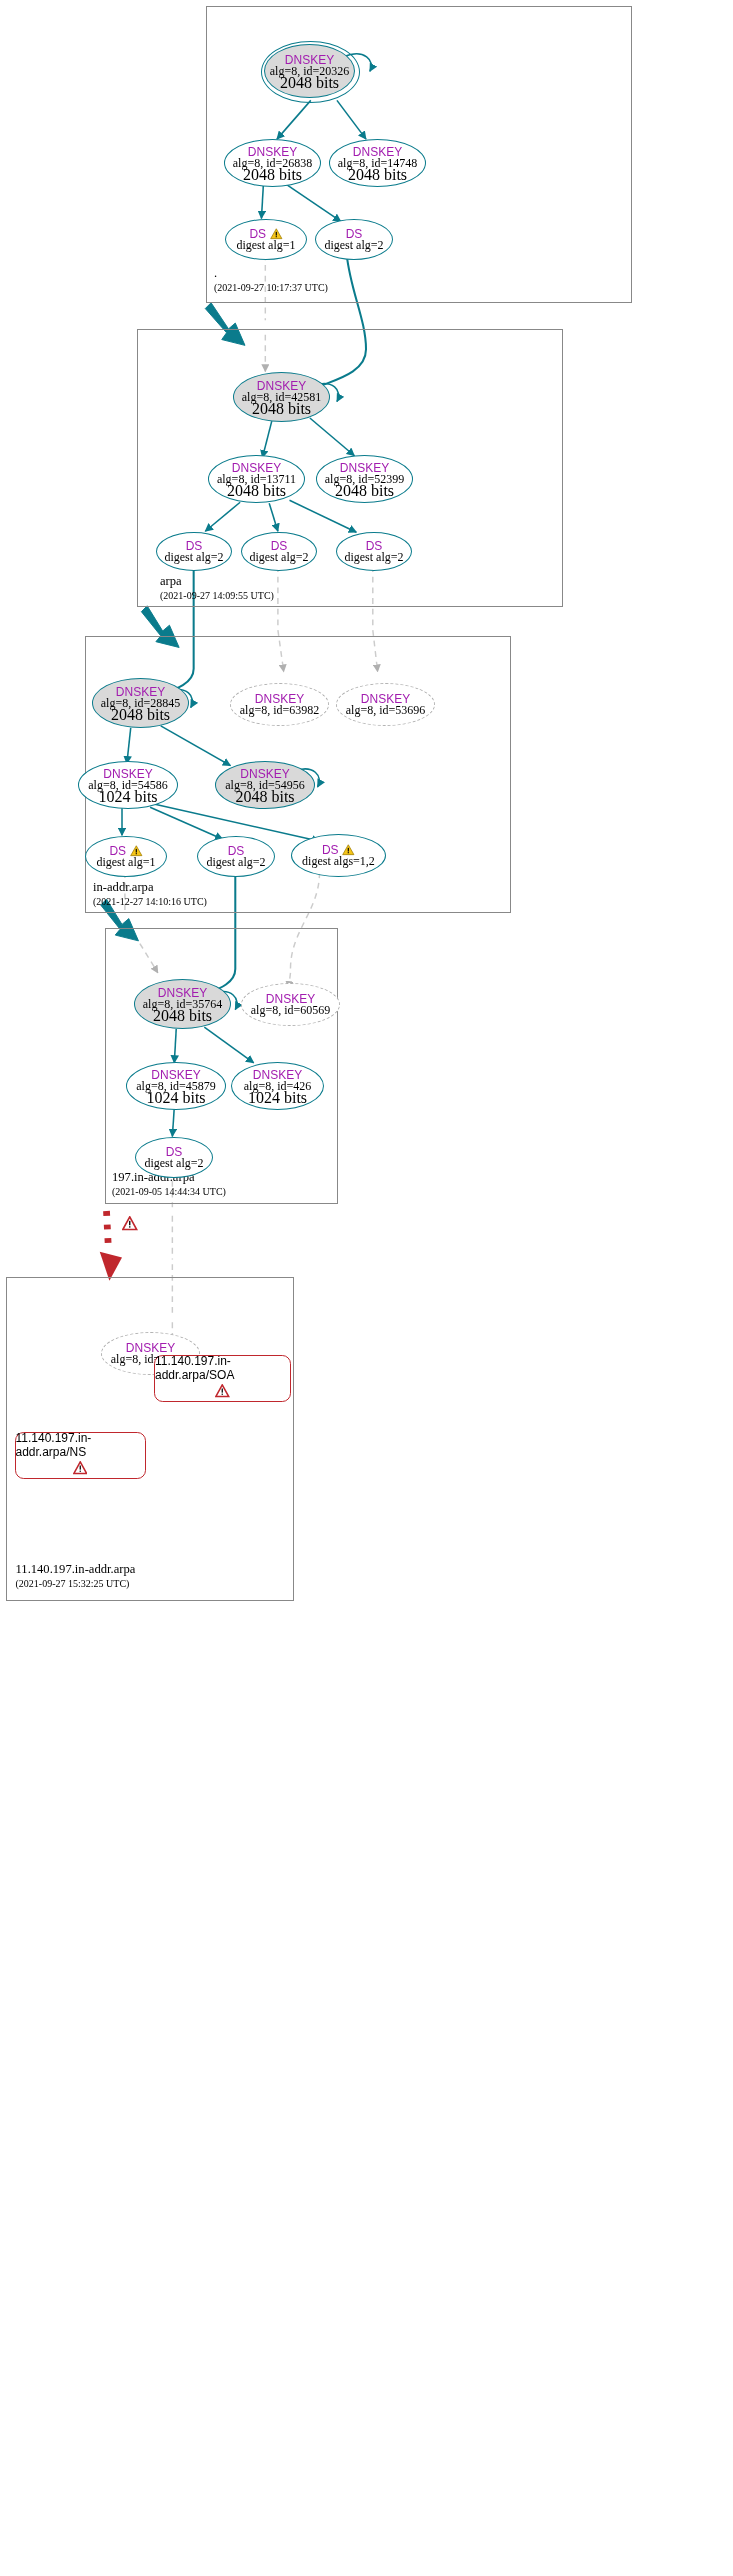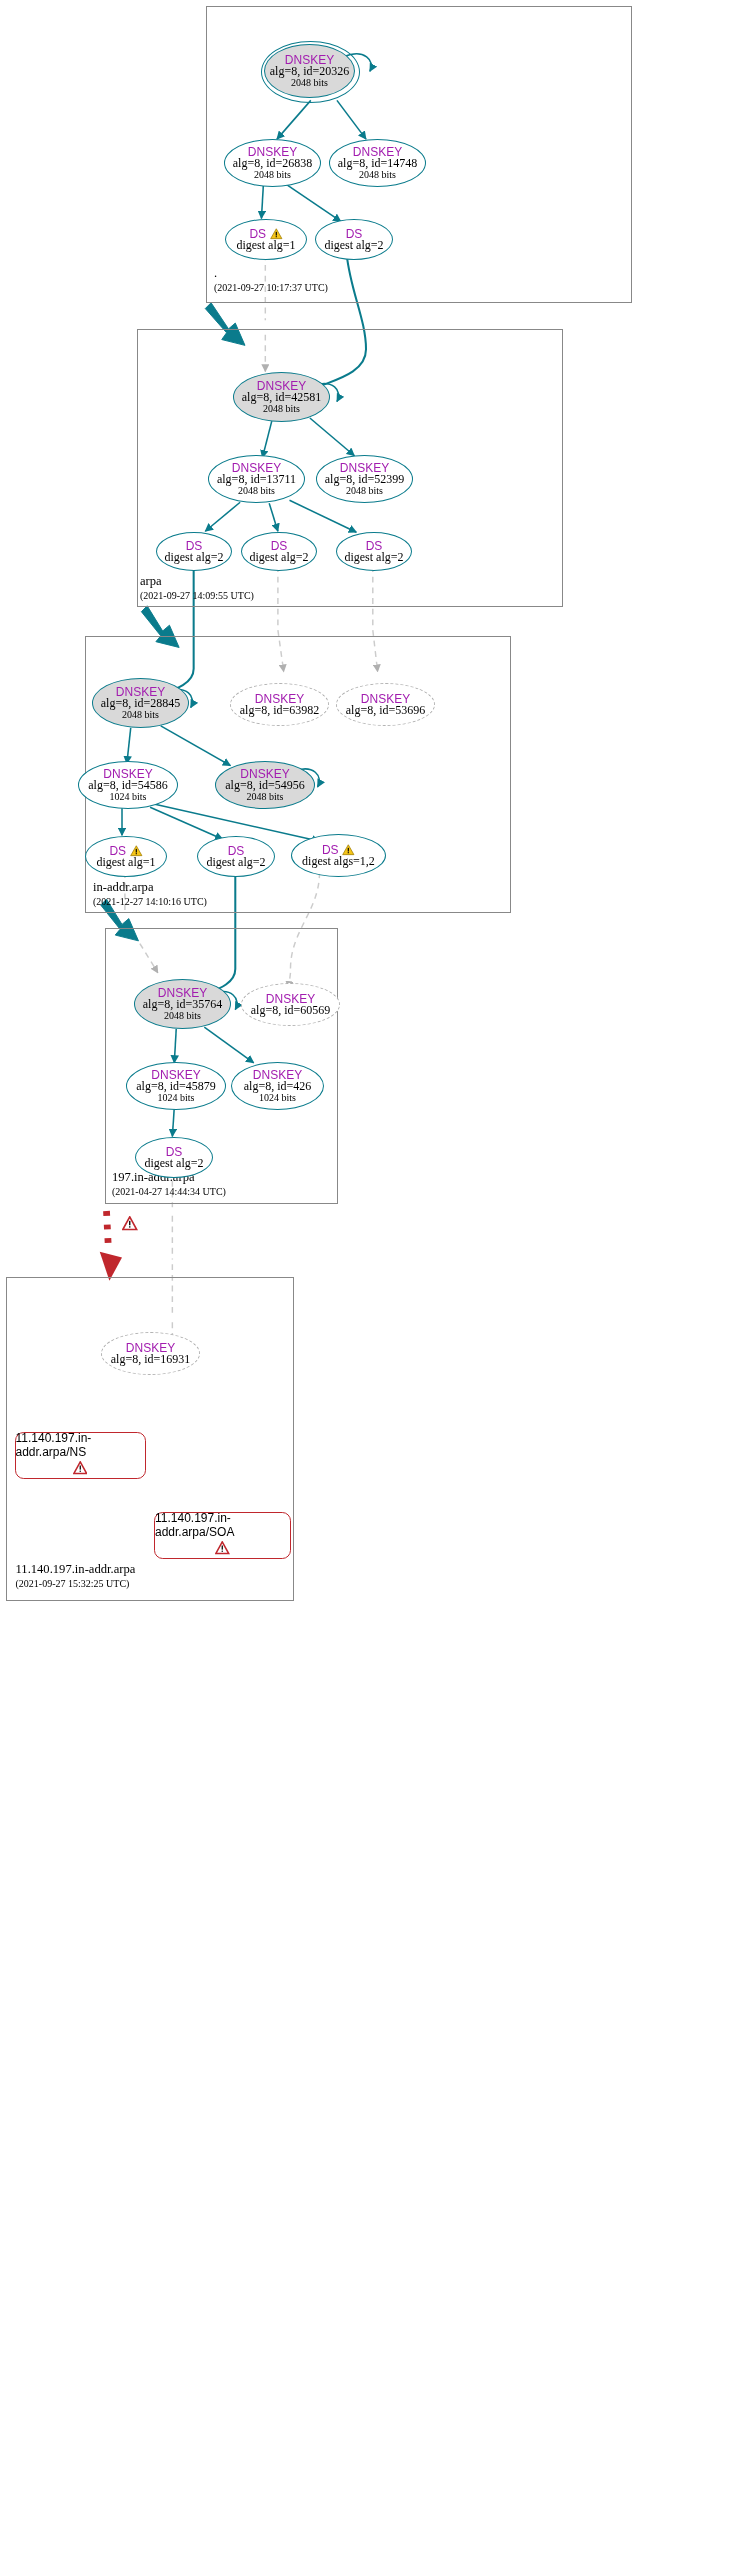--- a/index.html
+++ b/index.html
@@ -9,21 +9,21 @@
   svg.layer{position:absolute;left:0;top:0;width:733px;height:2576px;}
   .zonebox{position:absolute;border:1px solid #888888;background:transparent;box-sizing:border-box;}
   .zonelabel{position:absolute;font-family:"Liberation Serif", serif;color:#000;white-space:nowrap;}
   .zonelabel .zname{display:block;font-size:12.6px;line-height:14.5px;}
   .zonelabel .ztime{display:block;font-size:10px;line-height:14.5px;}
   .node{position:absolute;box-sizing:border-box;display:flex;flex-direction:column;
         align-items:center;justify-content:center;text-align:center;}
   .ell{border-radius:50%;}
   .node .t1{font-family:"Liberation Sans", sans-serif;font-size:12px;line-height:12.6px;color:#a21caf;}
   .node .t2{font-family:"Liberation Serif", serif;font-size:12px;line-height:11px;color:#000;}
-  .node .t3{font-family:"Liberation Serif", serif;font-size:10px;line-height:11px;color:#000;}
+  .node .t3{font-family:"Liberation Serif", serif;font-size:16px;line-height:11px;color:#000;}
   .k-secure{border:1.6px solid #0a7b8c;background:#d9d9d9;}
   .k-plain{border:1.6px solid #0a7b8c;background:#ffffff;}
   .k-dashed{border:1.5px dashed #b0b0b0;background:#ffffff;}
   .k-ds{border:1.6px solid #0a7b8c;background:#ffffff;}
   .dblring{position:absolute;border:1.6px solid #0a7b8c;border-radius:50%;background:transparent;}
   .rr{position:absolute;box-sizing:border-box;border:1.9px solid #c0272d;border-radius:8.7px;
       background:#fff;display:flex;flex-direction:column;align-items:center;justify-content:center;margin-top:36px;}
   .rr .rrtext{font-family:"Liberation Sans", sans-serif;font-size:12px;line-height:13.6px;color:#000;}
   .row{display:flex;align-items:center;justify-content:center;gap:3.9px;}
   .warn{display:inline-block;width:12.6px;height:11.6px;position:relative;}
@@ -166,35 +166,35 @@
     </g>
   </svg>
 
   <div class="zonebox" style="left:206px;top:5.8px;width:426px;height:297px;"></div>
   <div class="zonelabel" style="left:214px;top:266px;">
     <span class="zname">.</span>
     <span class="ztime">(2021-09-27 10:17:37 UTC)</span>
   </div>
 
   <div class="zonebox" style="left:137px;top:329px;width:426px;height:278px;"></div>
-  <div class="zonelabel" style="left:140px;top:574px;">
+  <div class="zonelabel" style="left:160px;top:574px;">
     <span class="zname">arpa</span>
     <span class="ztime">(2021-09-27 14:09:55 UTC)</span>
   </div>
 
   <div class="zonebox" style="left:85px;top:636px;width:426px;height:277px;"></div>
   <div class="zonelabel" style="left:93px;top:880px;">
     <span class="zname">in-addr.arpa</span>
     <span class="ztime">(2021-12-27 14:10:16 UTC)</span>
   </div>
 
   <div class="zonebox" style="left:105px;top:928px;width:233px;height:276px;"></div>
   <div class="zonelabel" style="left:112px;top:1170px;">
     <span class="zname">197.in-addr.arpa</span>
-    <span class="ztime">(2021-04-27 14:44:34 UTC)</span>
+    <span class="ztime">(2021-09-05 14:44:34 UTC)</span>
   </div>
 
   <div class="zonebox" style="left:5.8px;top:1277px;width:288px;height:324px;"></div>
   <div class="zonelabel" style="left:15.5px;top:1550px;margin-top:12px;">
     <span class="zname">11.140.197.in-addr.arpa</span>
     <span class="ztime">(2021-09-27 15:32:25 UTC)</span>
   </div>
 
   <div class="dblring" style="left:261px;top:41px;width:97px;height:60px;"></div>
   <div class="node ell k-secure" style="left:264px;top:44px;width:91px;height:54px;">
@@ -371,21 +371,21 @@
     <span class="rrtext">11.140.197.in-addr.arpa/NS</span>
     <span style="margin-top:1.9px;">
       <svg width="14.5" height="13.6" viewBox="0 0 15 14">
           <path d="M7.5,0.9 L14.2,13 L0.8,13 Z" fill="#ffffff" stroke="#c0272d" stroke-width="1.6"></path>
           <rect x="6.85" y="4.6" width="1.3" height="4.3" fill="#000"></rect>
           <rect x="6.85" y="9.9" width="1.3" height="1.3" fill="#000"></rect>
         </svg>
     </span>
   </div>
 
-  <div class="rr" style="left:154px;top:1476px;width:137px;height:47px;">
+  <div class="rr" style="left:154px;top:1319px;width:137px;height:47px;">
     <span class="rrtext">11.140.197.in-addr.arpa/SOA</span>
     <span style="margin-top:1.9px;">
       <svg width="14.5" height="13.6" viewBox="0 0 15 14">
           <path d="M7.5,0.9 L14.2,13 L0.8,13 Z" fill="#ffffff" stroke="#c0272d" stroke-width="1.6"></path>
           <rect x="6.85" y="4.6" width="1.3" height="4.3" fill="#000"></rect>
           <rect x="6.85" y="9.9" width="1.3" height="1.3" fill="#000"></rect>
         </svg>
     </span>
   </div>
 

